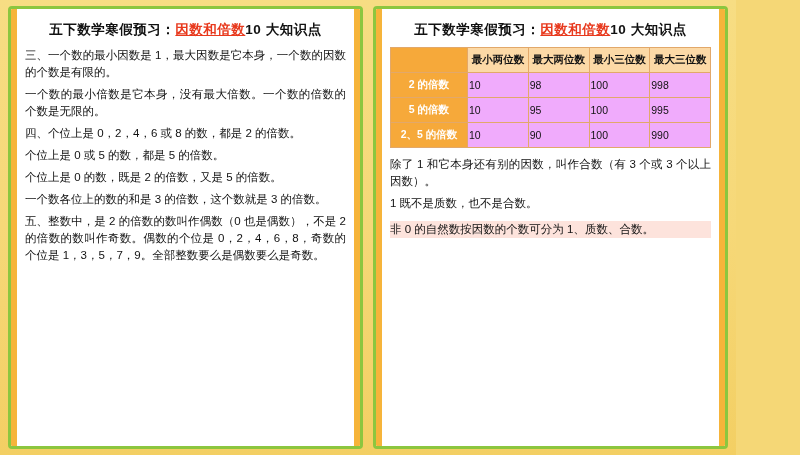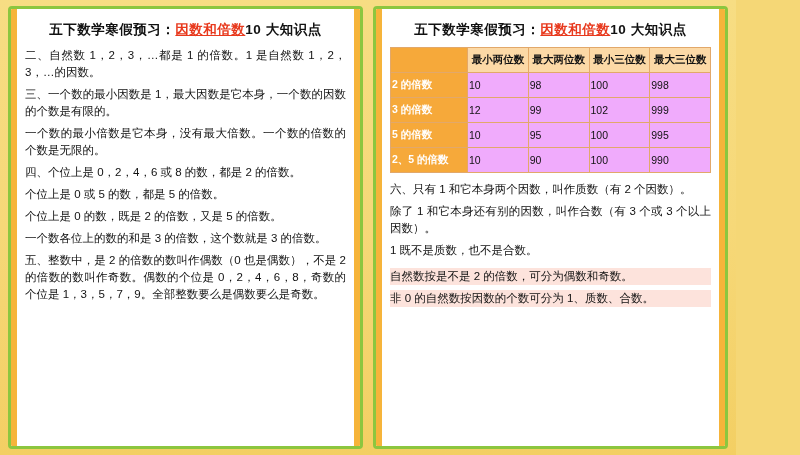--- a/index.html
+++ b/index.html
@@ -97,21 +97,21 @@
   table.facttable th.colh {
     background: #fcd9a6;
     font-weight: bold;
     font-size: 10.5px;
   }
   table.facttable td.rowh {
     background: #f6a93a;
     color: #ffffff;
     font-weight: bold;
     font-size: 10.5px;
-    text-align: left;
+    text-align: center;
     margin-left: 24px;
   }
   table.facttable td.val {
     background: #f0abfc;
   }
   td.rowh.tall { line-height: 13px; }
   .hl-pink { background: #fde3dc; }
   .note-red { color:#e8391d; }
   .spacer4 { height: 4px; }
 </style>
@@ -119,21 +119,20 @@
 <body>
 
 <div class="page">
 
   <div class="card">
     <div class="inner">
       <div class="title-wrap">
         <span>五下数学寒假预习：</span><span class="title-hl">因数和倍数</span><span class="title-num">10 大知识点</span>
       </div>
 
-      <p class="line">二、自然数 1，2，3，…都是 1 的倍数。1 是自然数 1，2，3，…的因数。</p>
       <p class="line">三、一个数的最小因数是 1，最大因数是它本身，一个数的因数的个数是有限的。</p>
       <p class="line">一个数的最小倍数是它本身，没有最大倍数。一个数的倍数的个数是无限的。</p>
       <p class="line">四、个位上是 0，2，4，6 或 8 的数，都是 2 的倍数。</p>
       <p class="line">个位上是 0 或 5 的数，都是 5 的倍数。</p>
       <p class="line">个位上是 0 的数，既是 2 的倍数，又是 5 的倍数。</p>
       <p class="line">一个数各位上的数的和是 3 的倍数，这个数就是 3 的倍数。</p>
       <p class="line">五、整数中，是 2 的倍数的数叫作偶数（0 也是偶数），不是 2 的倍数的数叫作奇数。偶数的个位是 0，2，4，6，8，奇数的个位是 1，3，5，7，9。全部整数要么是偶数要么是奇数。</p>
     </div>
   </div>
 
@@ -155,45 +154,36 @@
         </thead>
         <tbody>
           <tr>
             <td class="rowh">2 的倍数</td>
             <td class="val">10</td>
             <td class="val">98</td>
             <td class="val">100</td>
             <td class="val">998</td>
           </tr>
           <tr>
-            <td class="rowh">3 的倍数</td>
-            <td class="val">12</td>
-            <td class="val">99</td>
-            <td class="val">102</td>
-            <td class="val">999</td>
-          </tr>
-          <tr>
             <td class="rowh">5 的倍数</td>
             <td class="val">10</td>
             <td class="val">95</td>
             <td class="val">100</td>
             <td class="val">995</td>
           </tr>
           <tr>
             <td class="rowh">2、5 的倍数</td>
             <td class="val">10</td>
             <td class="val">90</td>
             <td class="val">100</td>
             <td class="val">990</td>
           </tr>
         </tbody>
       </table>
 
-      <p class="line">六、只有 1 和它本身两个因数，叫作质数（有 2 个因数）。</p>
       <p class="line">除了 1 和它本身还有别的因数，叫作合数（有 3 个或 3 个以上因数）。</p>
       <p class="line note-red">1 既不是质数，也不是合数。</p>
       <div class="spacer4"></div>
-      <p class="line hl-pink">自然数按是不是 2 的倍数，可分为偶数和奇数。</p>
       <p class="line hl-pink">非 0 的自然数按因数的个数可分为 1、质数、合数。</p>
     </div>
   </div>
 
 </div>
 
 </body></html>

